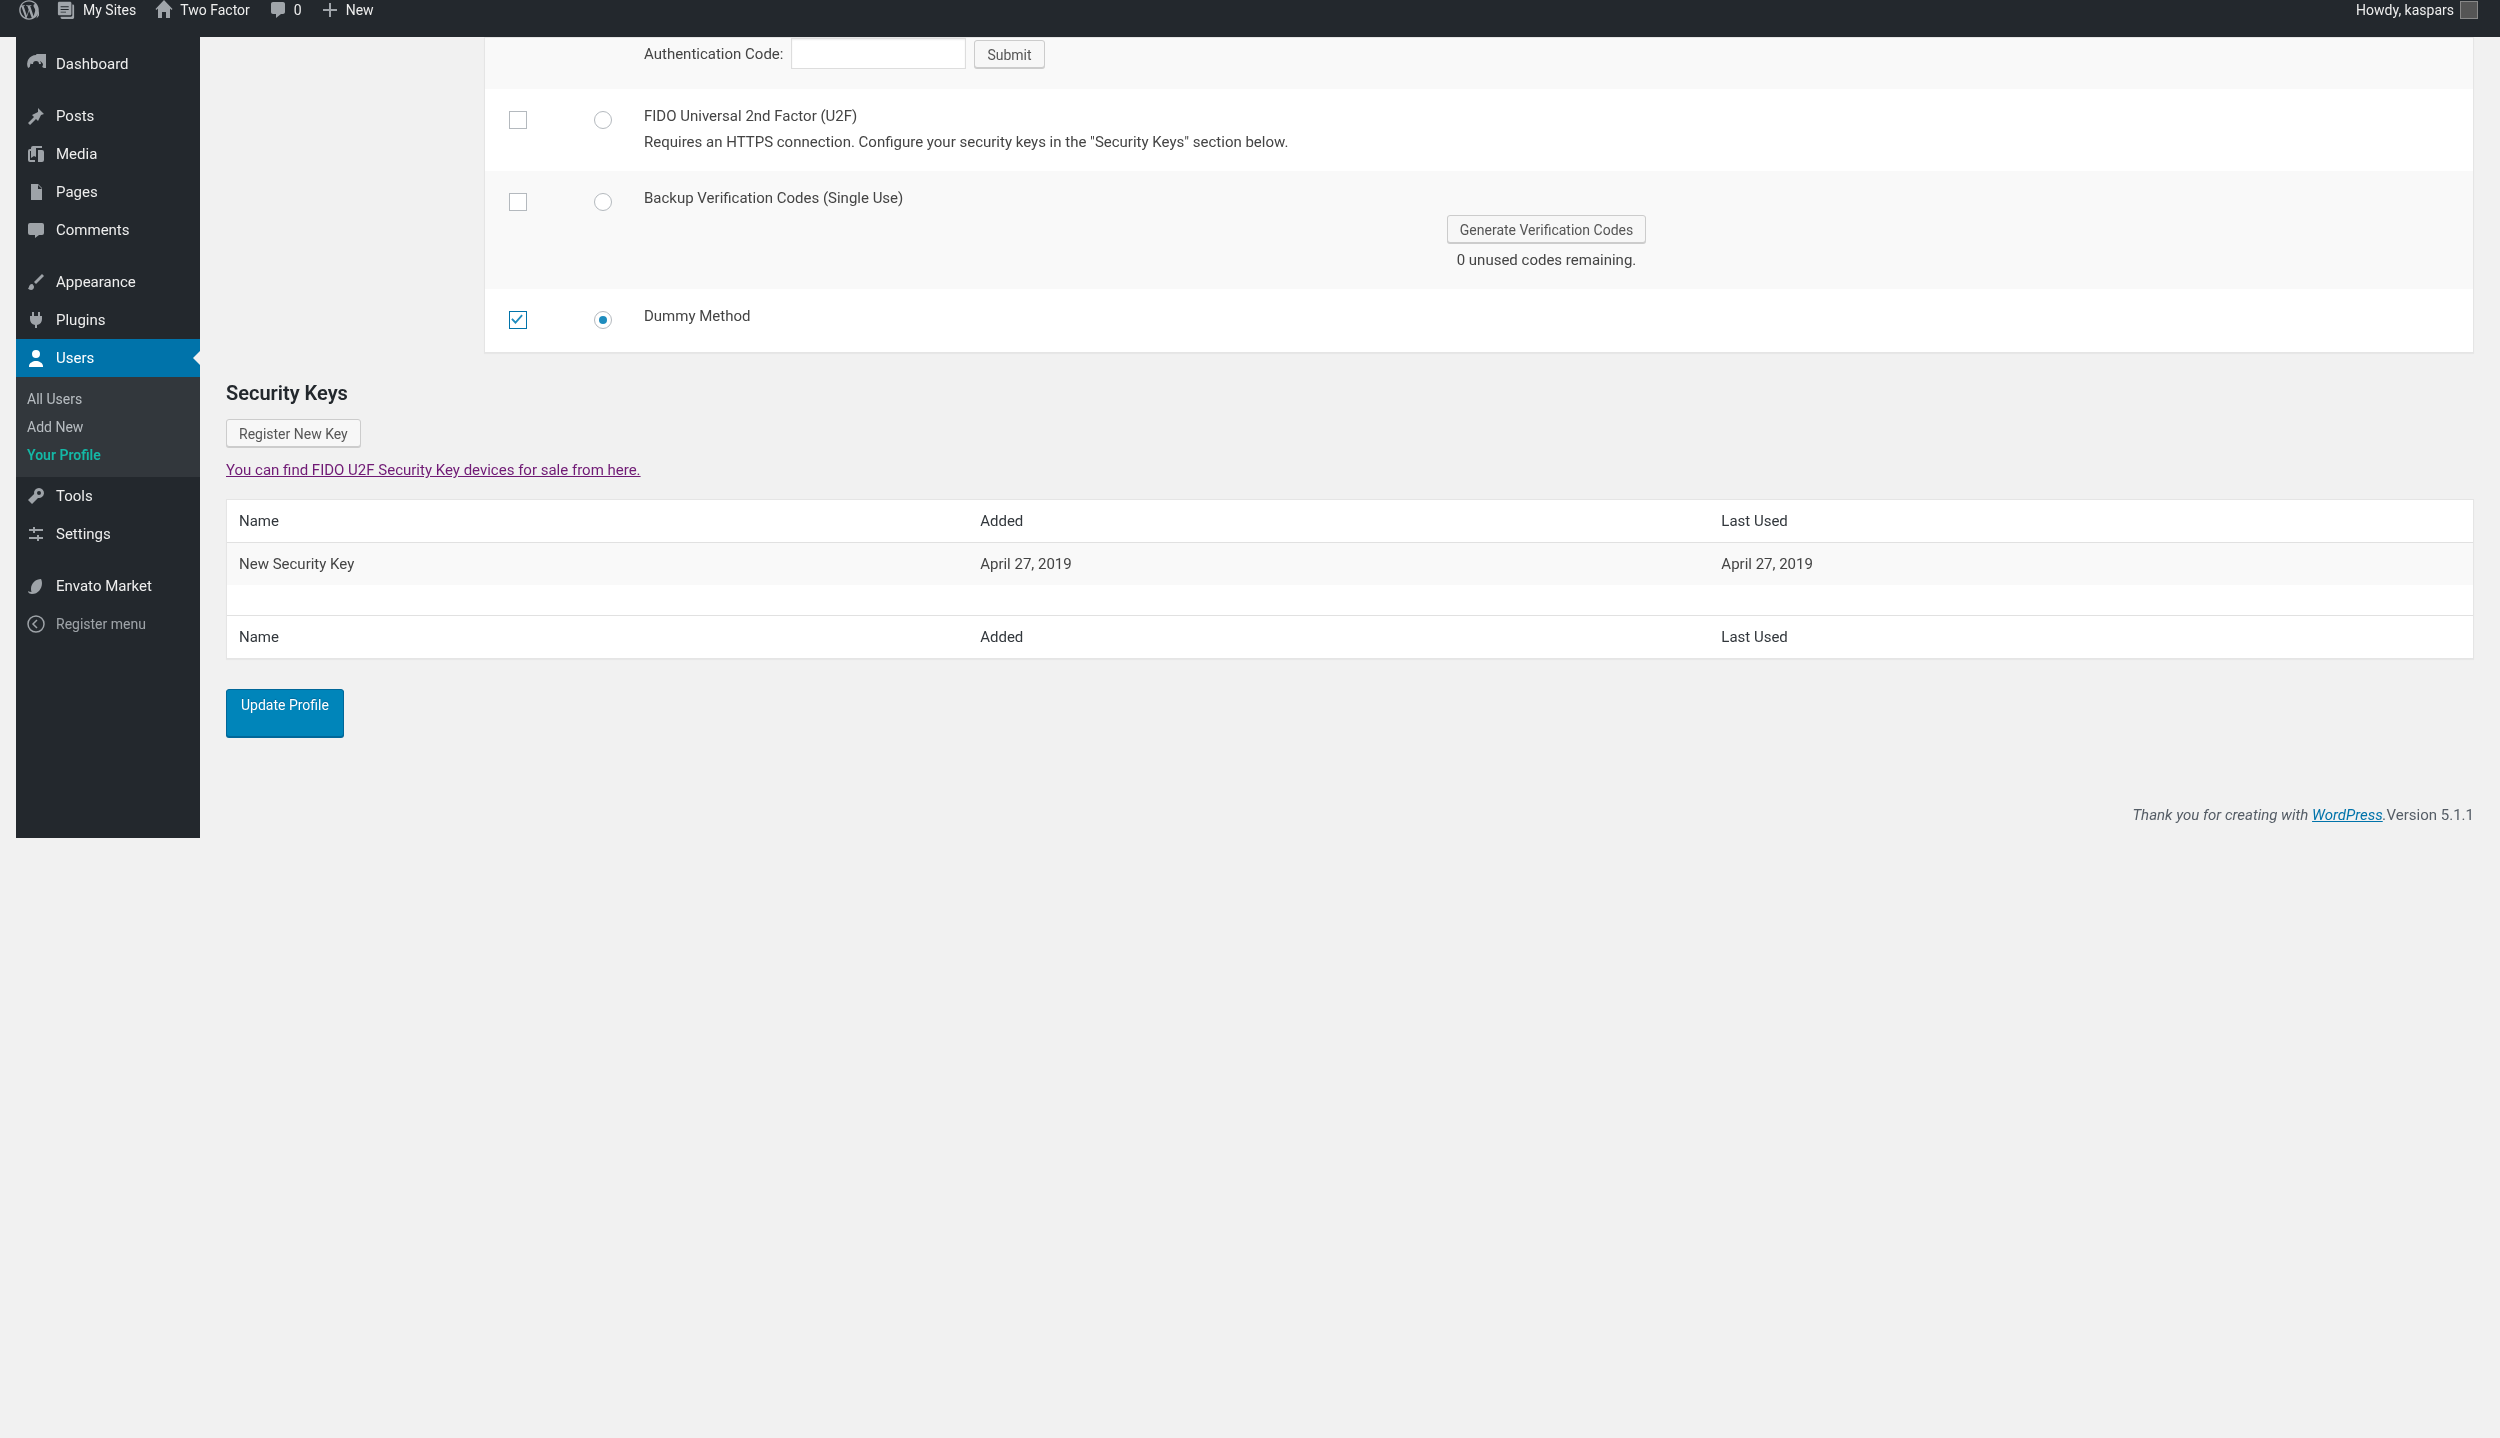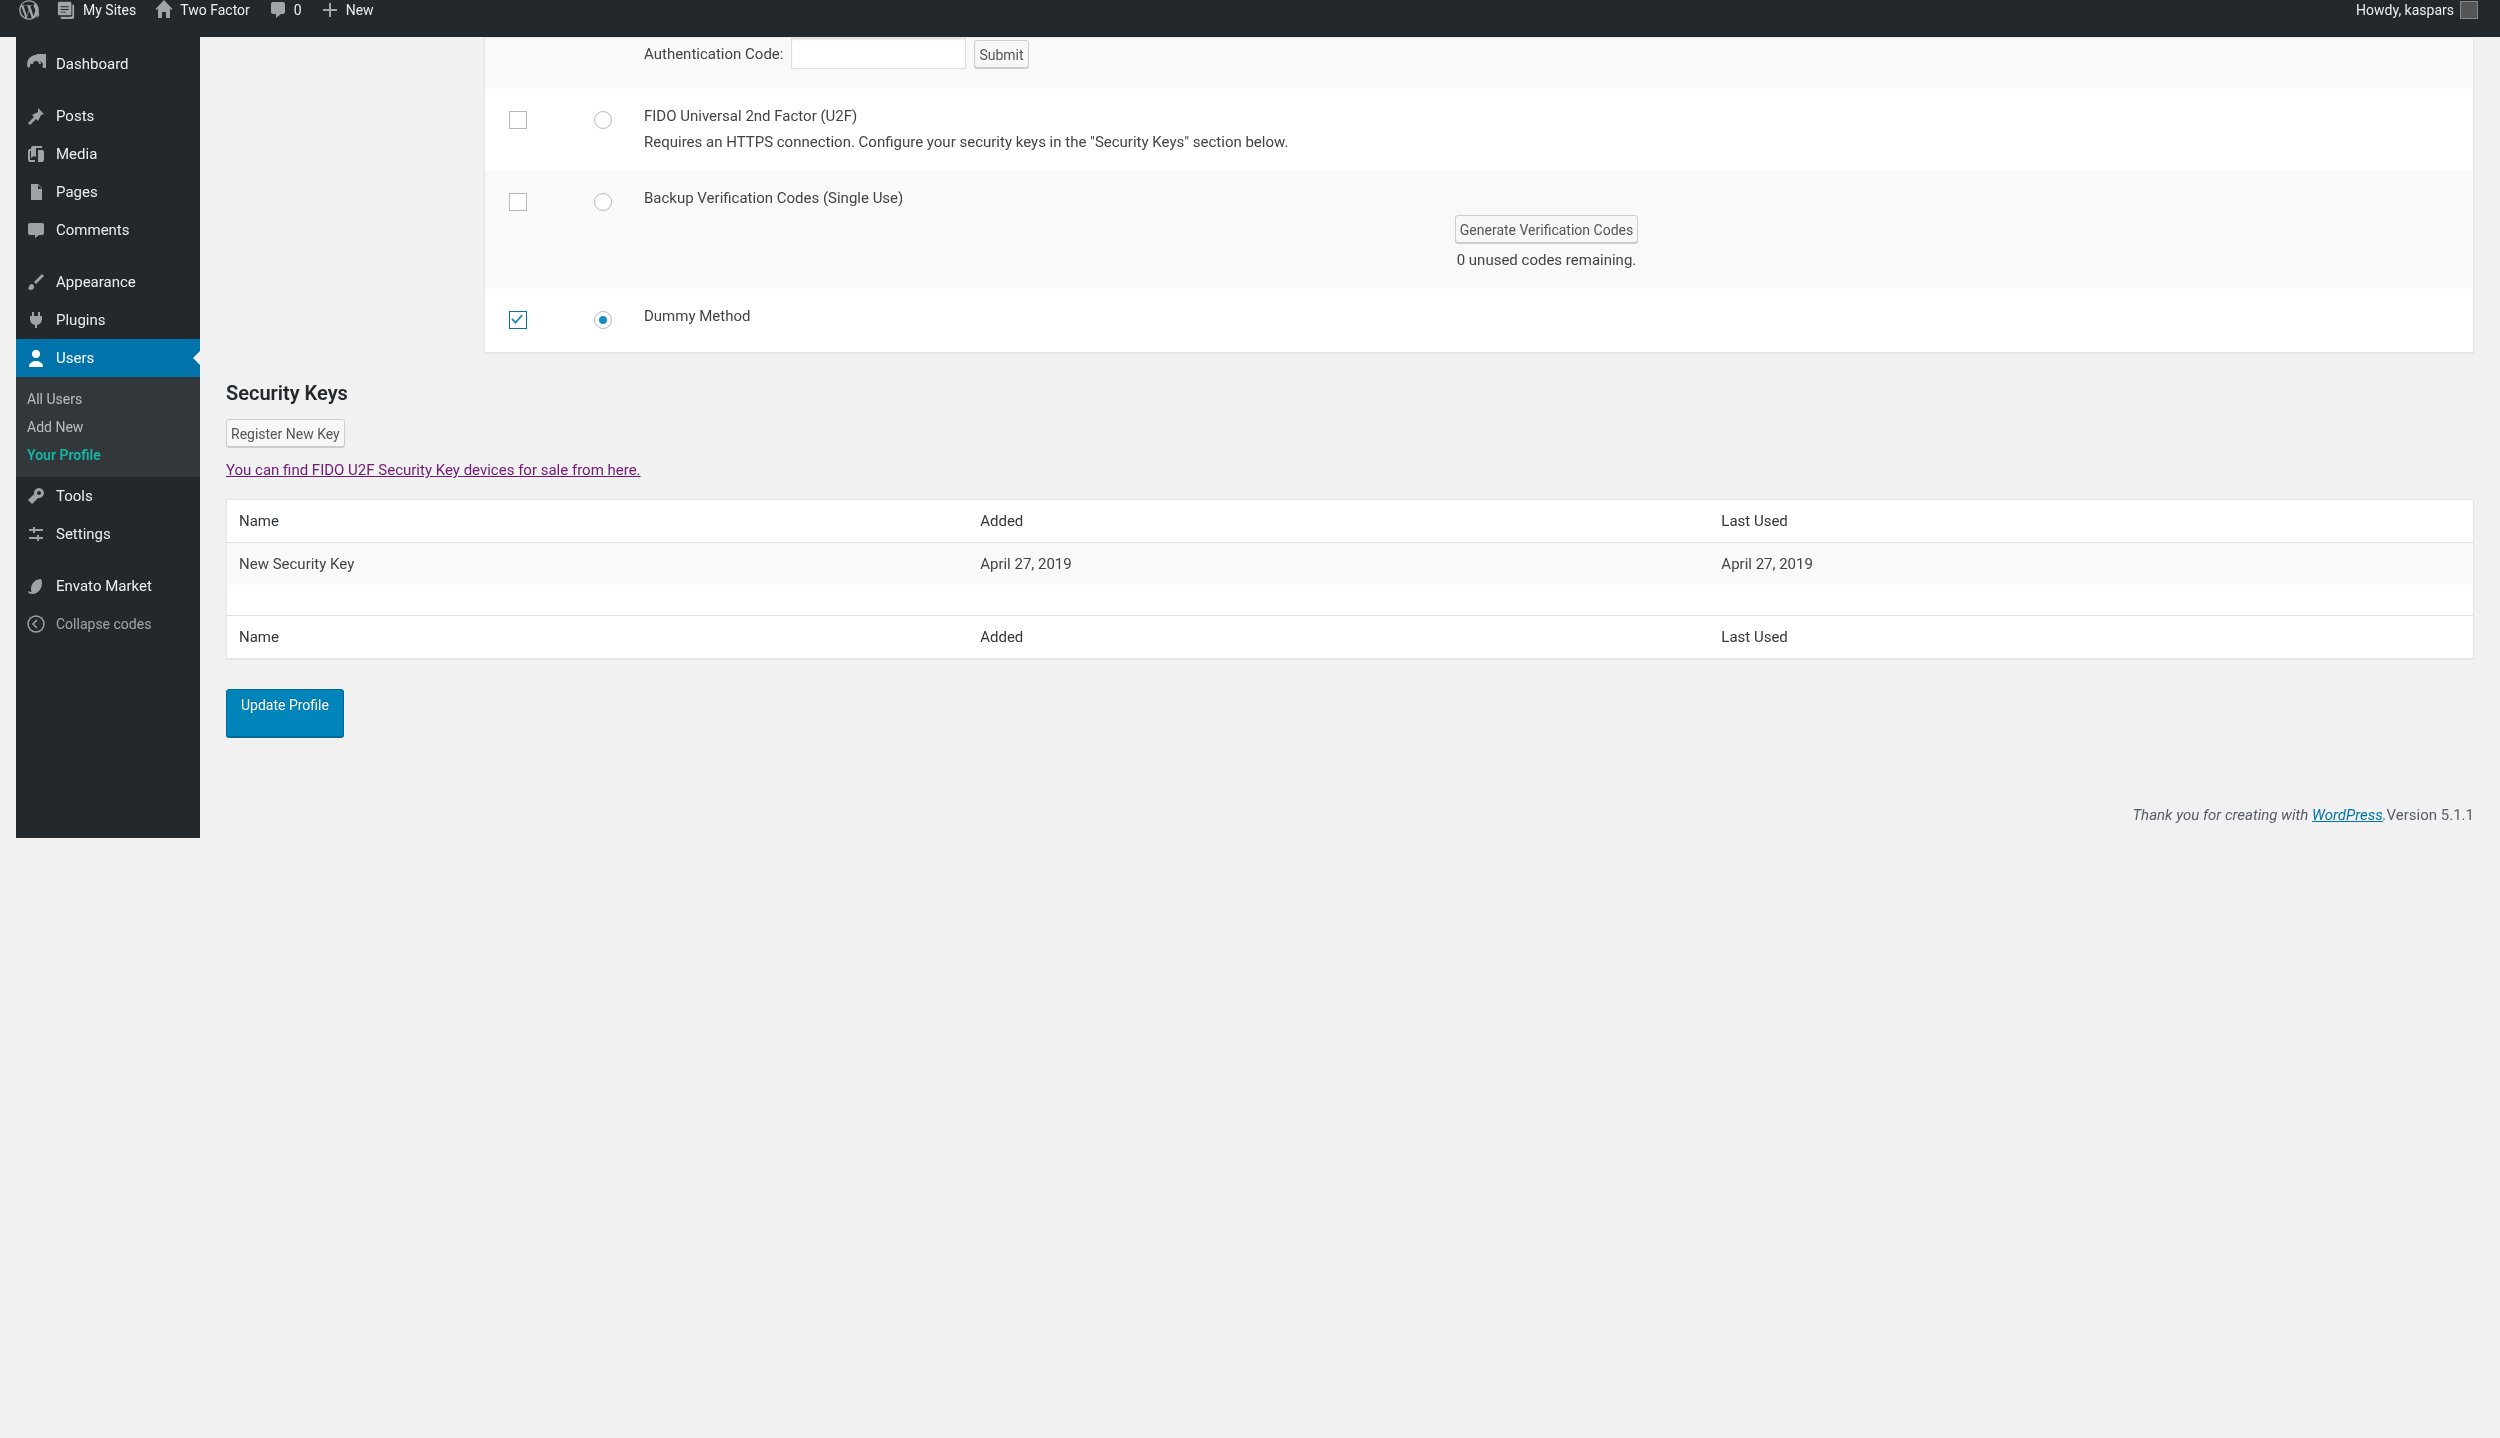--- a/index.html
+++ b/index.html
@@ -125,21 +125,21 @@
     content:""; position:absolute; left:4px; top:4px; width:8px; height:8px; border-radius:50%; background:#1e8cbe;
   }
 
   .text-input {
     border:1px solid #ddd; box-shadow:inset 0 1px 2px rgba(0,0,0,.07);
     height:31px; width:175px; padding:0 8px; font-size:14px;
   }
   .button {
     display:inline-block;
     background:#f7f7f7; border:1px solid #ccc; border-radius:3px;
-    color:#555; padding:0 4px; height:28px; line-height:28px; font-size:14px; cursor:pointer;
+    color:#555; padding:0 12px; height:28px; line-height:28px; font-size:14px; cursor:pointer;
     vertical-align:top; box-shadow:0 1px 0 #ccc;
   }
   .button.primary{
     background:#0085ba; border-color:#006799; color:#fff; box-shadow:0 1px 0 #006799; text-shadow:0 -1px 1px #006799;
     height:48px; line-height:30px; padding:0 14px;
   }
   .authline { display:flex; align-items:center; gap:8px; font-size:15px; }
 
   
   h2.section-title {
@@ -315,21 +315,21 @@
             <path d="M15 3c-5 0-10 4-10 10 0 1 .2 2 .5 3C3 16 2 15 2 15s0 3 4 3c6 0 10-5 10-11 0-1-.3-2.7-1-4z"></path>
           </svg>
         </span>
       <span>Envato Market</span>
     </div>
     <div class="collapse-item">
       <svg viewBox="0 0 20 20">
           <circle cx="10" cy="10" r="8" fill="none" stroke="currentColor" stroke-width="1.5"></circle>
           <path d="M11 6l-4 4 4 4" fill="none" stroke="currentColor" stroke-width="1.5"></path>
         </svg>
-      <span>Collapse codes</span>
+      <span>Register menu</span>
     </div>
   </div>
 
   <div class="main">
     <div class="content">
 
       
       <div class="methods-wrap">
 
         <div class="method-row alt first">

